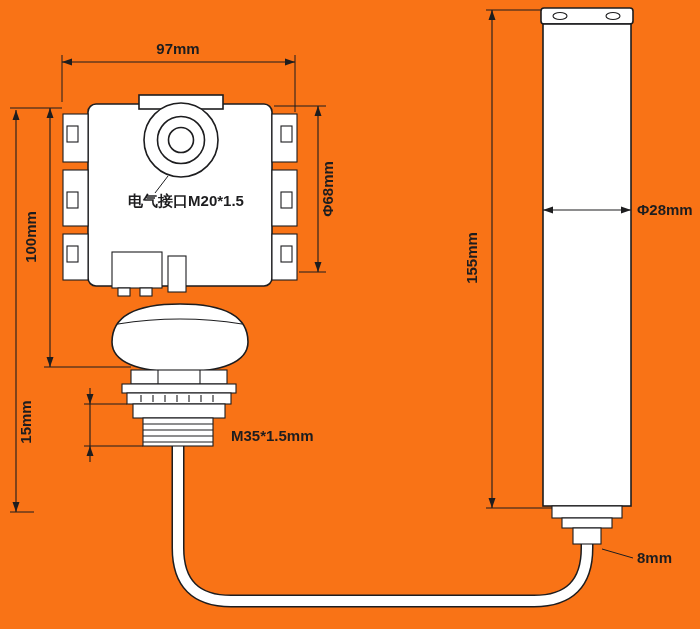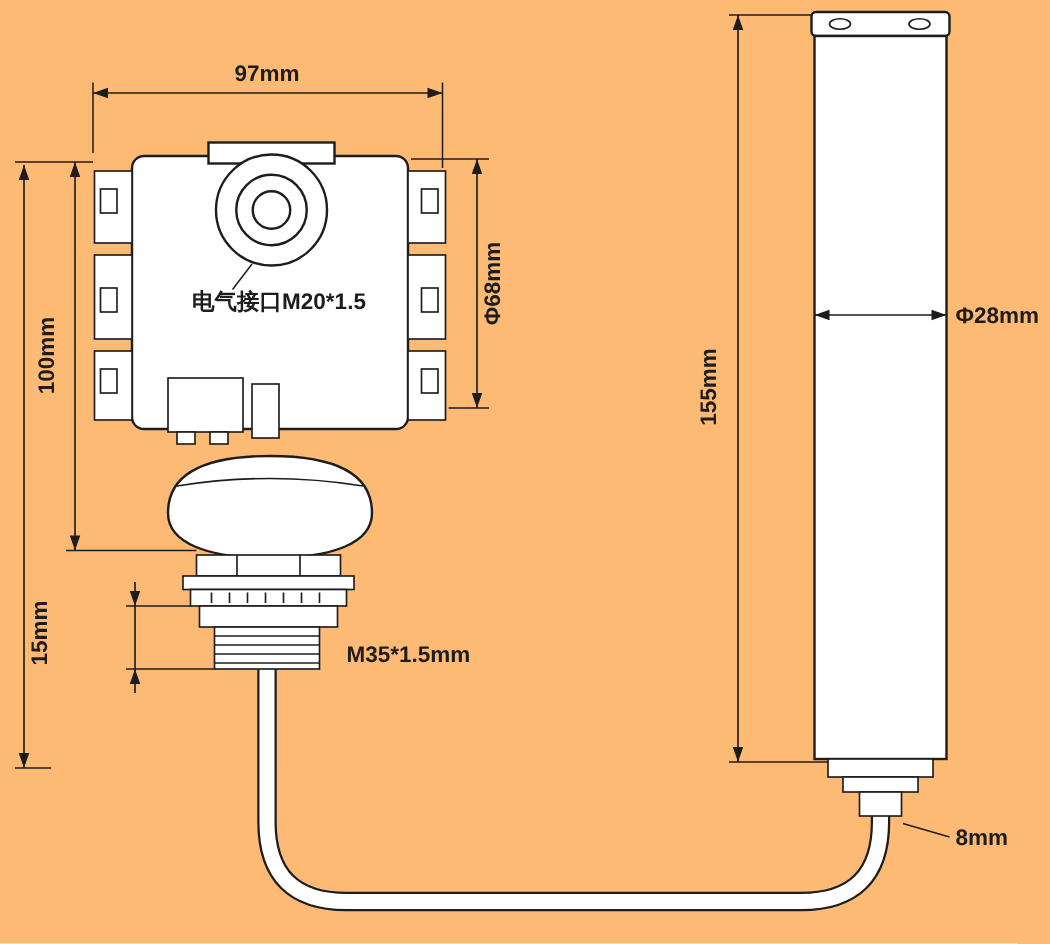--- a/index.html
+++ b/index.html
@@ -1,16 +1,16 @@
 <!DOCTYPE html>
 <html><head>
 <meta charset="utf-8">
 <style>
   html,body{margin:0;padding:0;background:#ffffff;}
-  .stage{width:700px;height:629px;position:relative;background:#fdba74;overflow:hidden;
+  .stage{width:700px;height:629px;position:relative;background:#f97316;overflow:hidden;
          font-family:"Liberation Sans","DejaVu Sans",sans-serif;text-align:center;}
   svg{display:block;}
   .part{fill:#ffffff;stroke:#1d1d1f;stroke-width:1.6;}
   .part-thin{fill:#ffffff;stroke:#1d1d1f;stroke-width:1.1;}
   .detail{fill:none;stroke:#1d1d1f;stroke-width:1.1;}
   .dim{stroke:#1d1d1f;stroke-width:1.1;fill:none;}
   .ext{stroke:#1d1d1f;stroke-width:1;fill:none;}
   .arr{fill:#1d1d1f;stroke:none;}
   .lbl{font-family:"Liberation Sans","DejaVu Sans",sans-serif;font-size:15px;font-weight:bold;fill:#1d1d1f;}
   .cable-outer{fill:none;stroke:#1d1d1f;stroke-width:13;}

